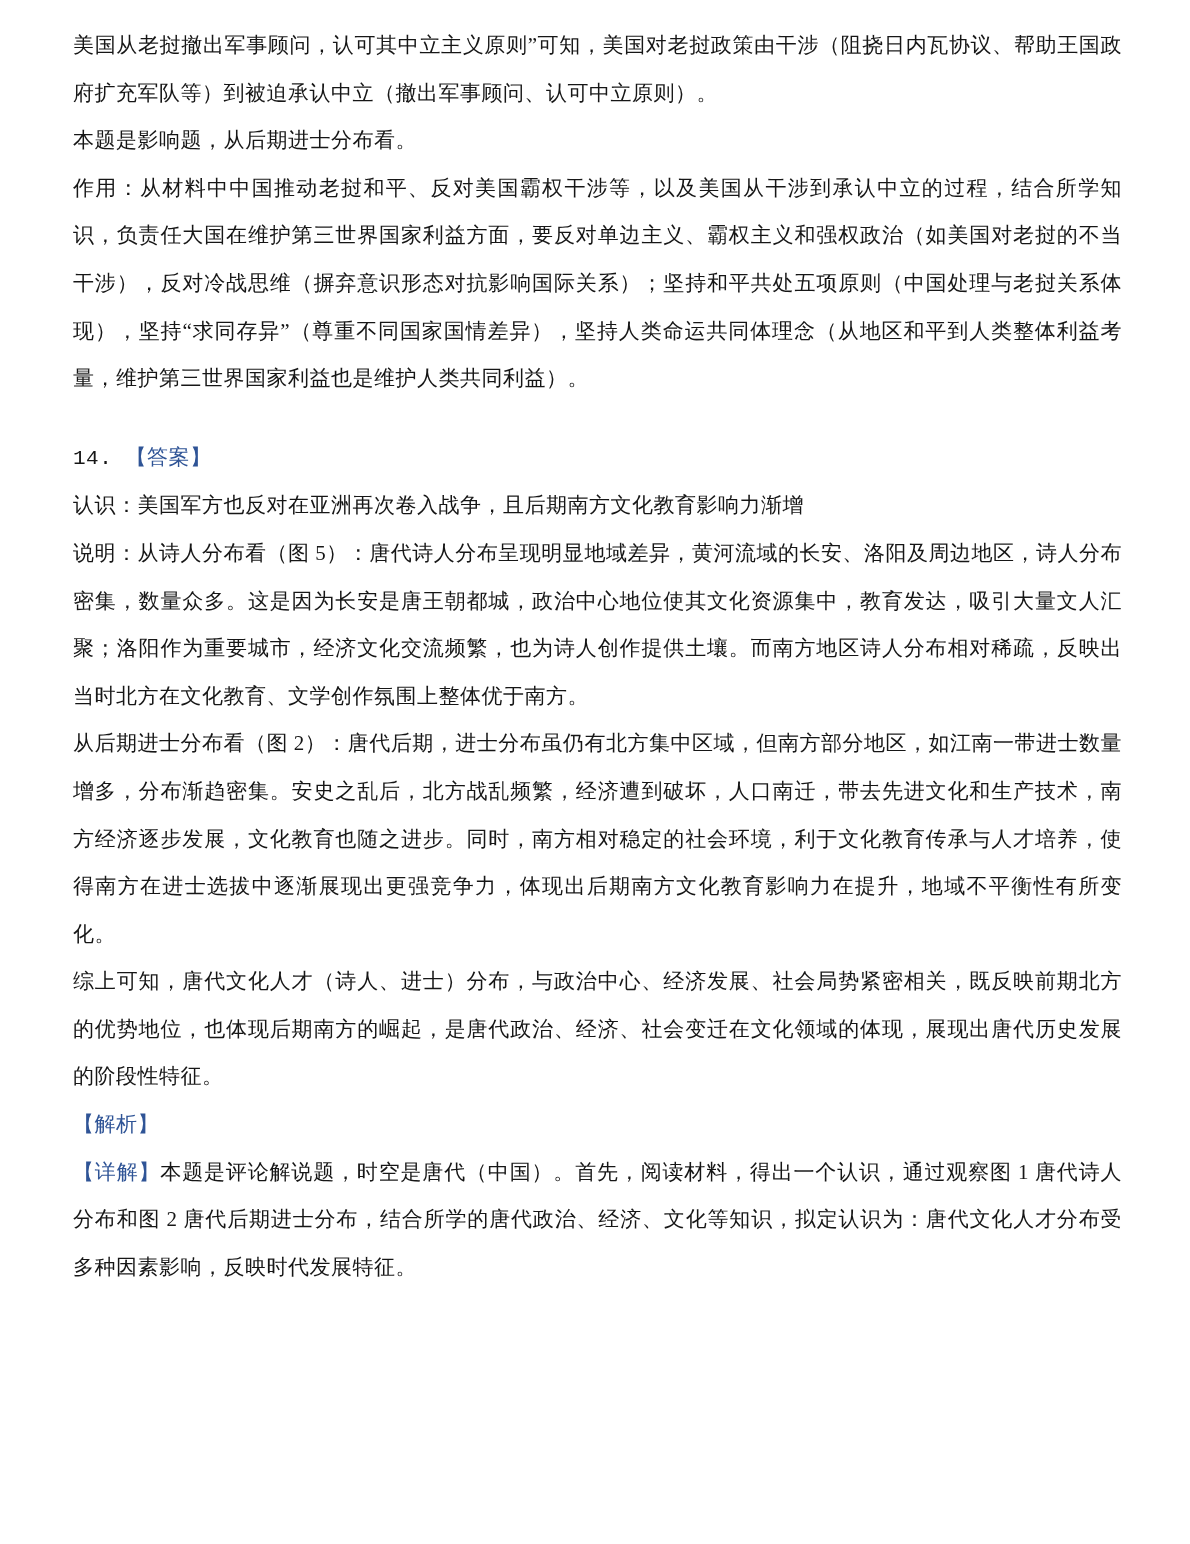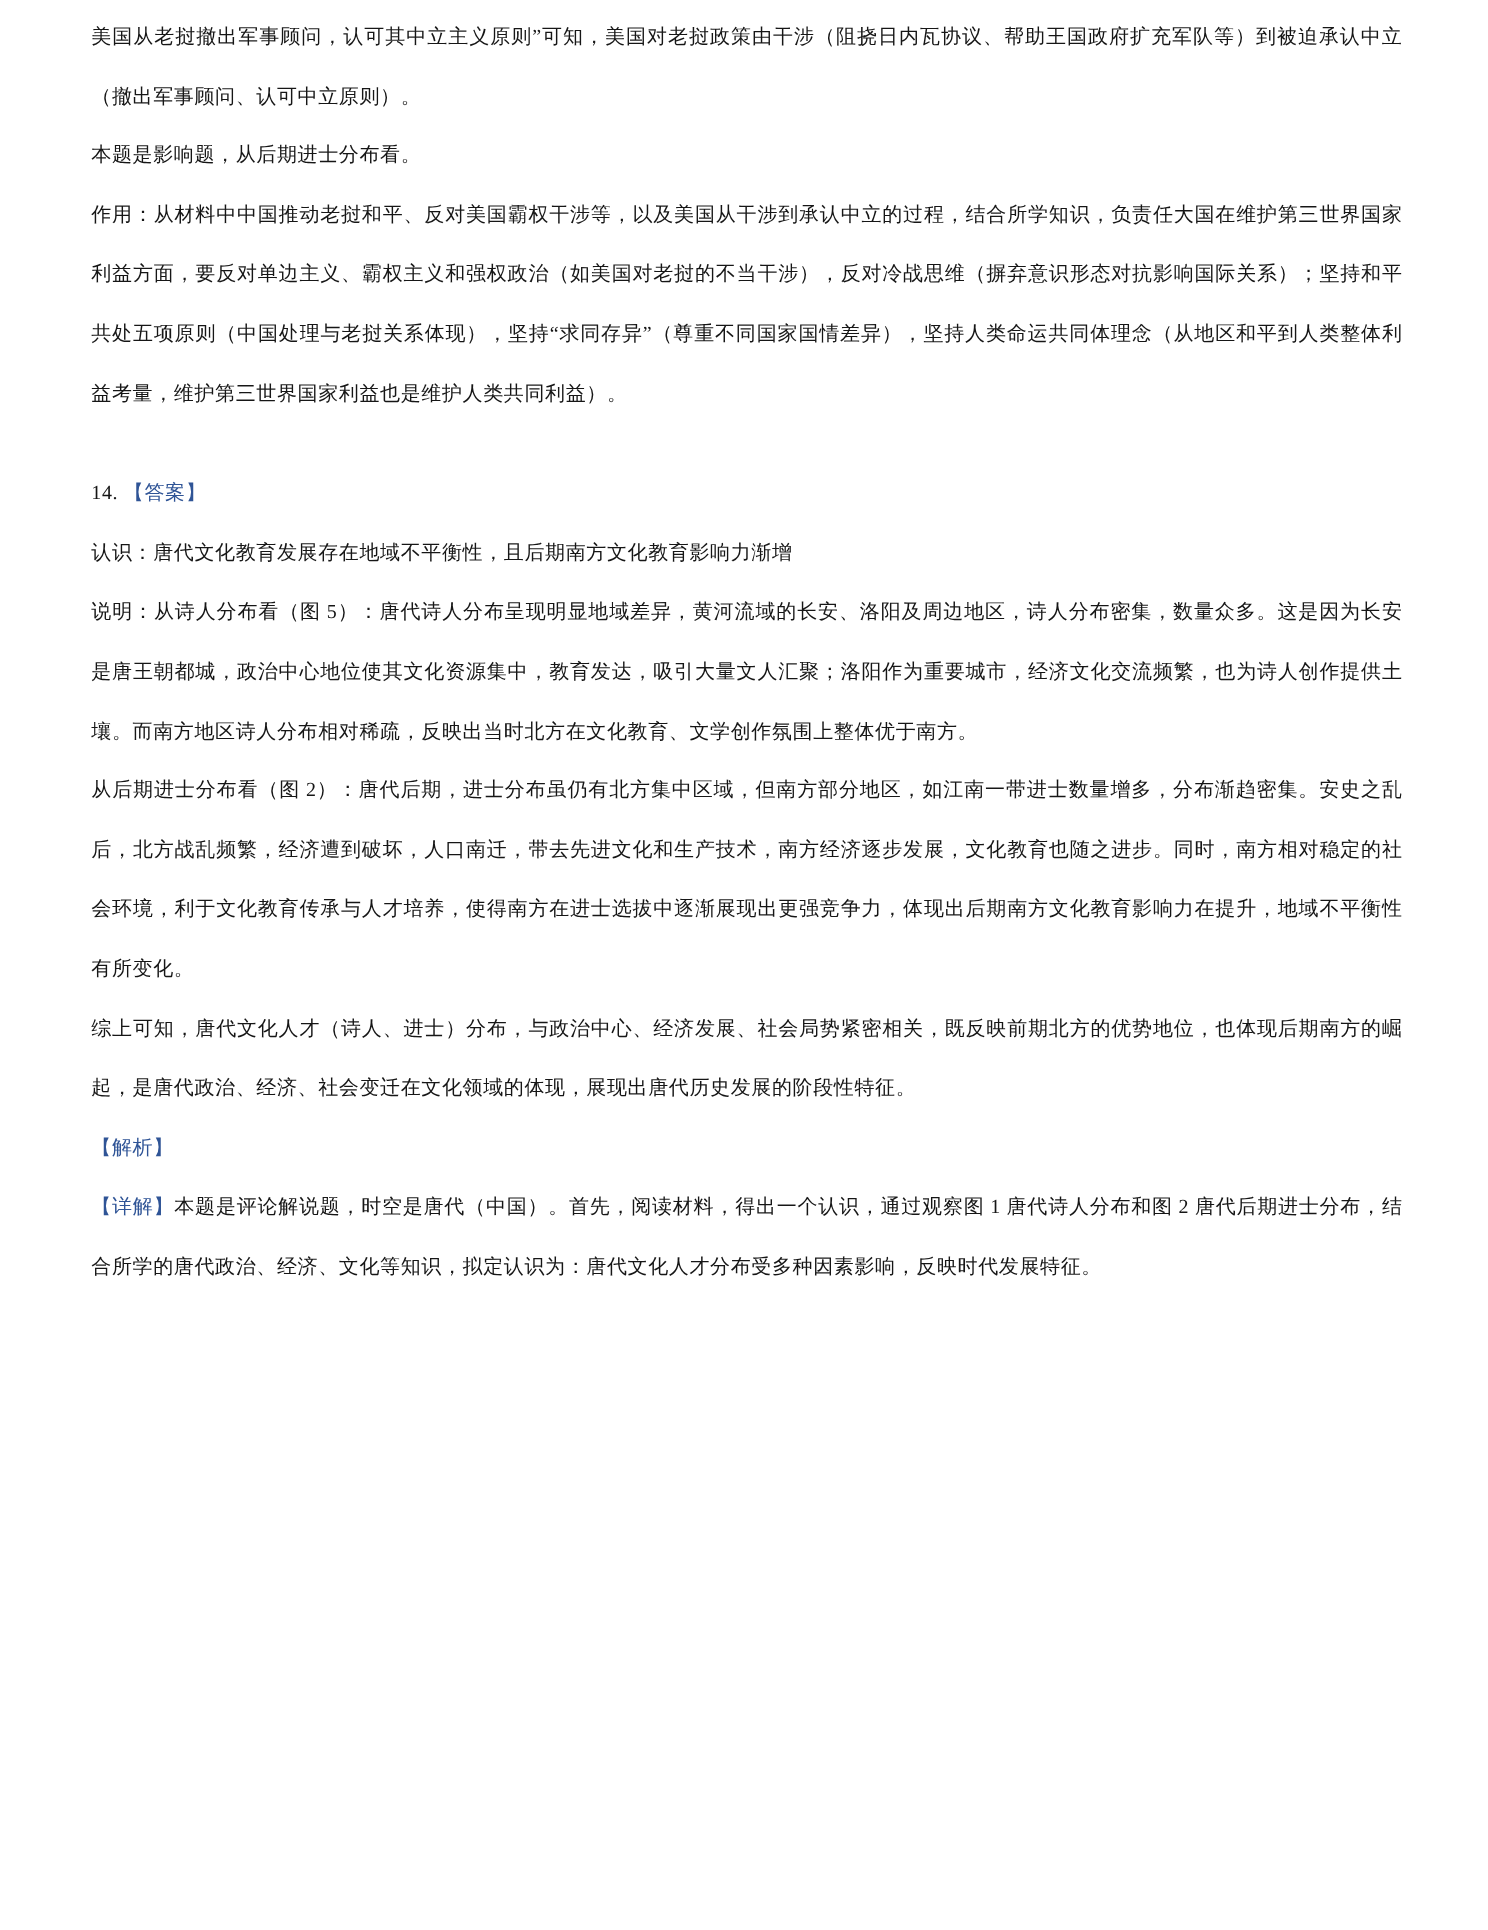--- a/index.html
+++ b/index.html
@@ -9,47 +9,48 @@
   }
   body {
     width: 1190px;
     height: 1544px;
     overflow: hidden;
   }
   .doc {
     box-sizing: border-box;
     width: 1190px;
     height: 1544px;
-    padding: 6px 68px 0 73px;
+    padding: 22px 68px 0 73px;
     font-family: "Liberation Serif", "DejaVu Serif", serif;
-    font-size: 16px;
+    font-size: 21px;
     line-height: 47.6px;
     color: #161616;
     text-align: justify;
     letter-spacing: 0.5px;
   }
   .para {
     margin: 0;
   }
   .gap-before {
     margin-top: 32px;
+    font-family: Liberation Mono, monospace;
   }
   .seg.blue {
     color: #2f5496;
   }
 </style>
 </head>
 <body>
 
 <div class="doc">
   <div>
       <p class="para"><span class="seg">美国从老挝撤出军事顾问，认可其中立主义原则”可知，美国对老挝政策由干涉（阻挠日内瓦协议、帮助王国政府扩充军队等）到被迫承认中立（撤出军事顾问、认可中立原则）。</span></p>
       <p class="para"><span class="seg">本题是影响题，从后期进士分布看。</span></p>
       <p class="para"><span class="seg">作用：从材料中中国推动老挝和平、反对美国霸权干涉等，以及美国从干涉到承认中立的过程，结合所学知识，负责任大国在维护第三世界国家利益方面，要反对单边主义、霸权主义和强权政治（如美国对老挝的不当干涉），反对冷战思维（摒弃意识形态对抗影响国际关系）；坚持和平共处五项原则（中国处理与老挝关系体现），坚持“求同存异”（尊重不同国家国情差异），坚持人类命运共同体理念（从地区和平到人类整体利益考量，维护第三世界国家利益也是维护人类共同利益）。</span></p>
       <p class="para gap-before"><span class="seg">14. </span><span class="seg blue">【答案】</span></p>
-      <p class="para"><span class="seg">认识：唐代文化教育发展存在地域不平衡性，且后期南方文化教育影响力渐增</span></p>
+      <p class="para"><span class="seg">认识：美国军方也反对在亚洲再次卷入战争，且后期南方文化教育影响力渐增</span></p>
       <p class="para"><span class="seg">说明：从诗人分布看（图 5）：唐代诗人分布呈现明显地域差异，黄河流域的长安、洛阳及周边地区，诗人分布密集，数量众多。这是因为长安是唐王朝都城，政治中心地位使其文化资源集中，教育发达，吸引大量文人汇聚；洛阳作为重要城市，经济文化交流频繁，也为诗人创作提供土壤。而南方地区诗人分布相对稀疏，反映出当时北方在文化教育、文学创作氛围上整体优于南方。</span></p>
       <p class="para"><span class="seg">从后期进士分布看（图 2）：唐代后期，进士分布虽仍有北方集中区域，但南方部分地区，如江南一带进士数量增多，分布渐趋密集。安史之乱后，北方战乱频繁，经济遭到破坏，人口南迁，带去先进文化和生产技术，南方经济逐步发展，文化教育也随之进步。同时，南方相对稳定的社会环境，利于文化教育传承与人才培养，使得南方在进士选拔中逐渐展现出更强竞争力，体现出后期南方文化教育影响力在提升，地域不平衡性有所变化。</span></p>
       <p class="para"><span class="seg">综上可知，唐代文化人才（诗人、进士）分布，与政治中心、经济发展、社会局势紧密相关，既反映前期北方的优势地位，也体现后期南方的崛起，是唐代政治、经济、社会变迁在文化领域的体现，展现出唐代历史发展的阶段性特征。</span></p>
       <p class="para"><span class="seg blue">【解析】</span></p>
       <p class="para"><span class="seg blue">【详解】</span><span class="seg">本题是评论解说题，时空是唐代（中国）。首先，阅读材料，得出一个认识，通过观察图 1 唐代诗人分布和图 2 唐代后期进士分布，结合所学的唐代政治、经济、文化等知识，拟定认识为：唐代文化人才分布受多种因素影响，反映时代发展特征。</span></p>
     </div>
 </div>
 
 </body></html>

